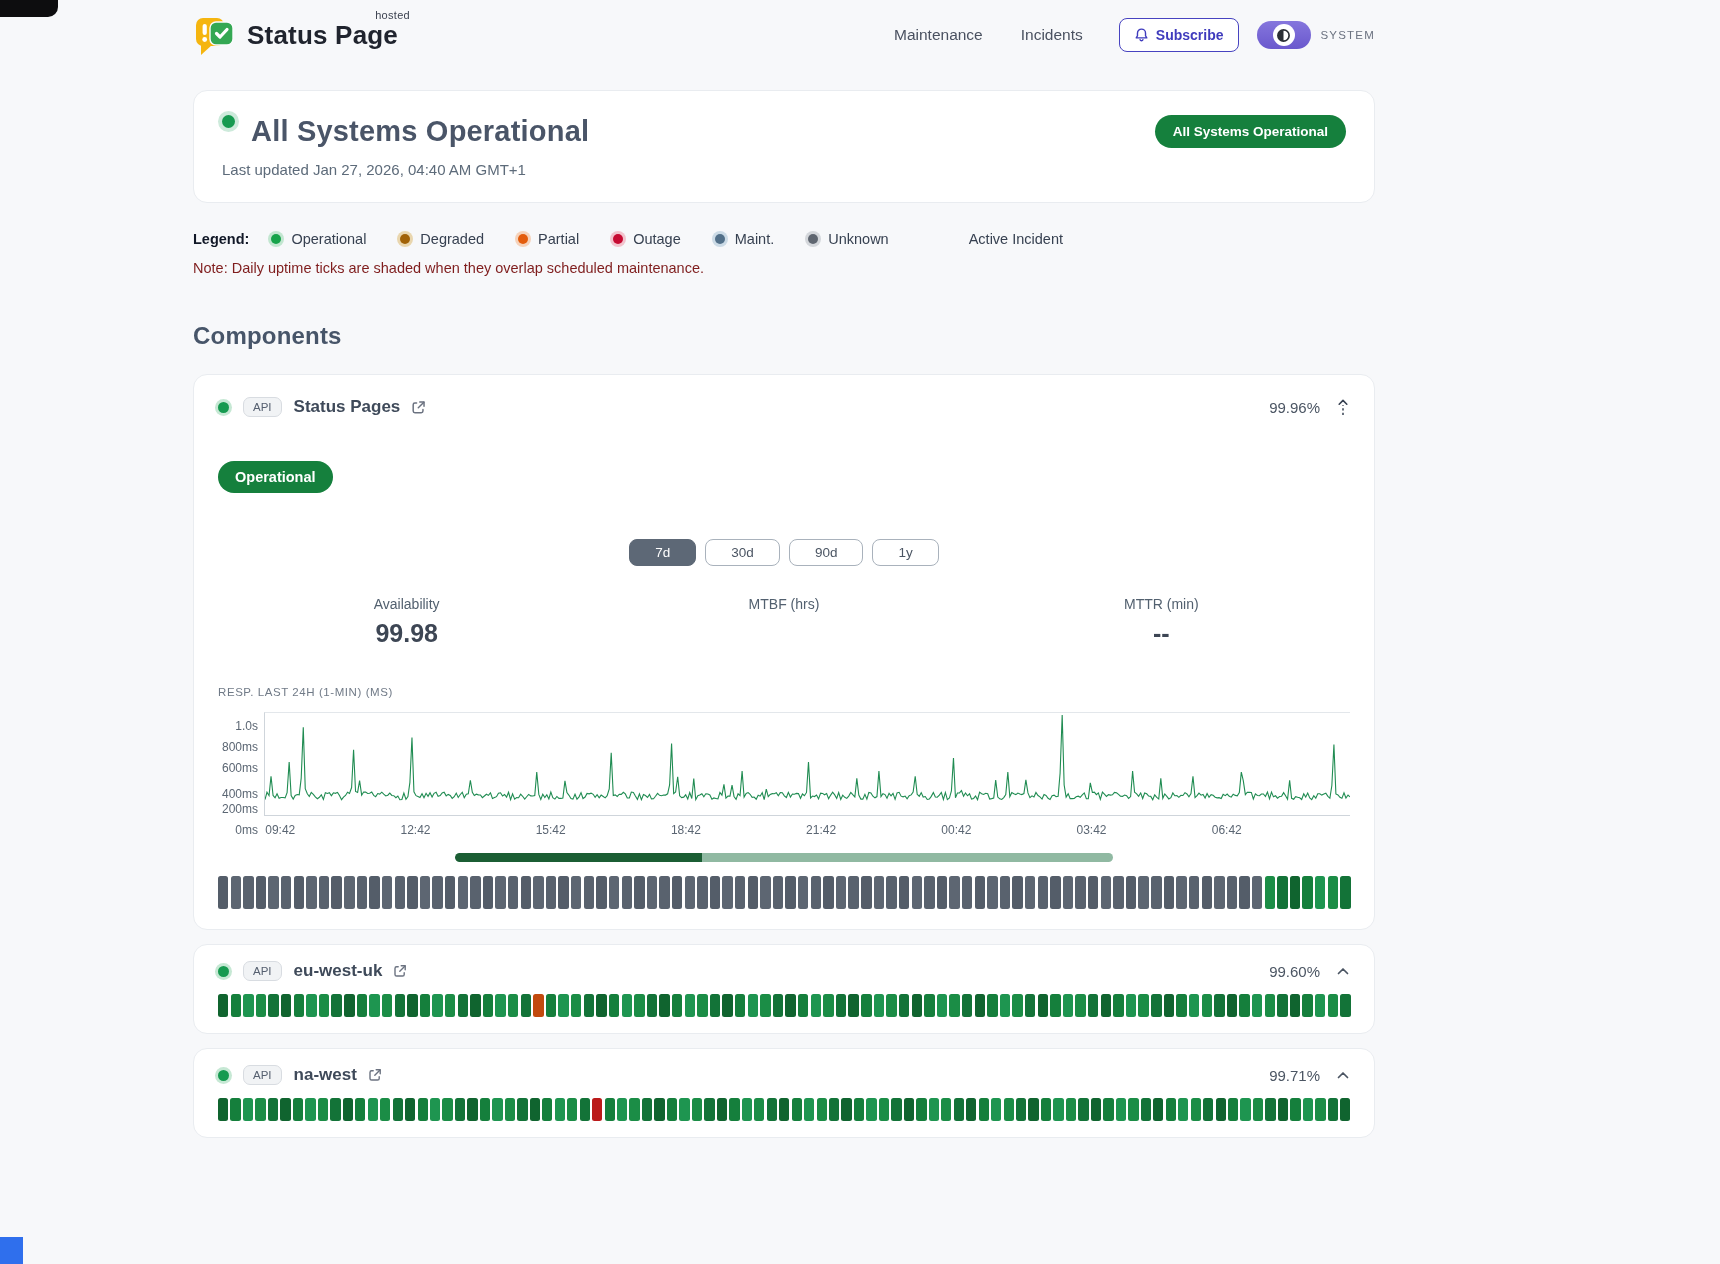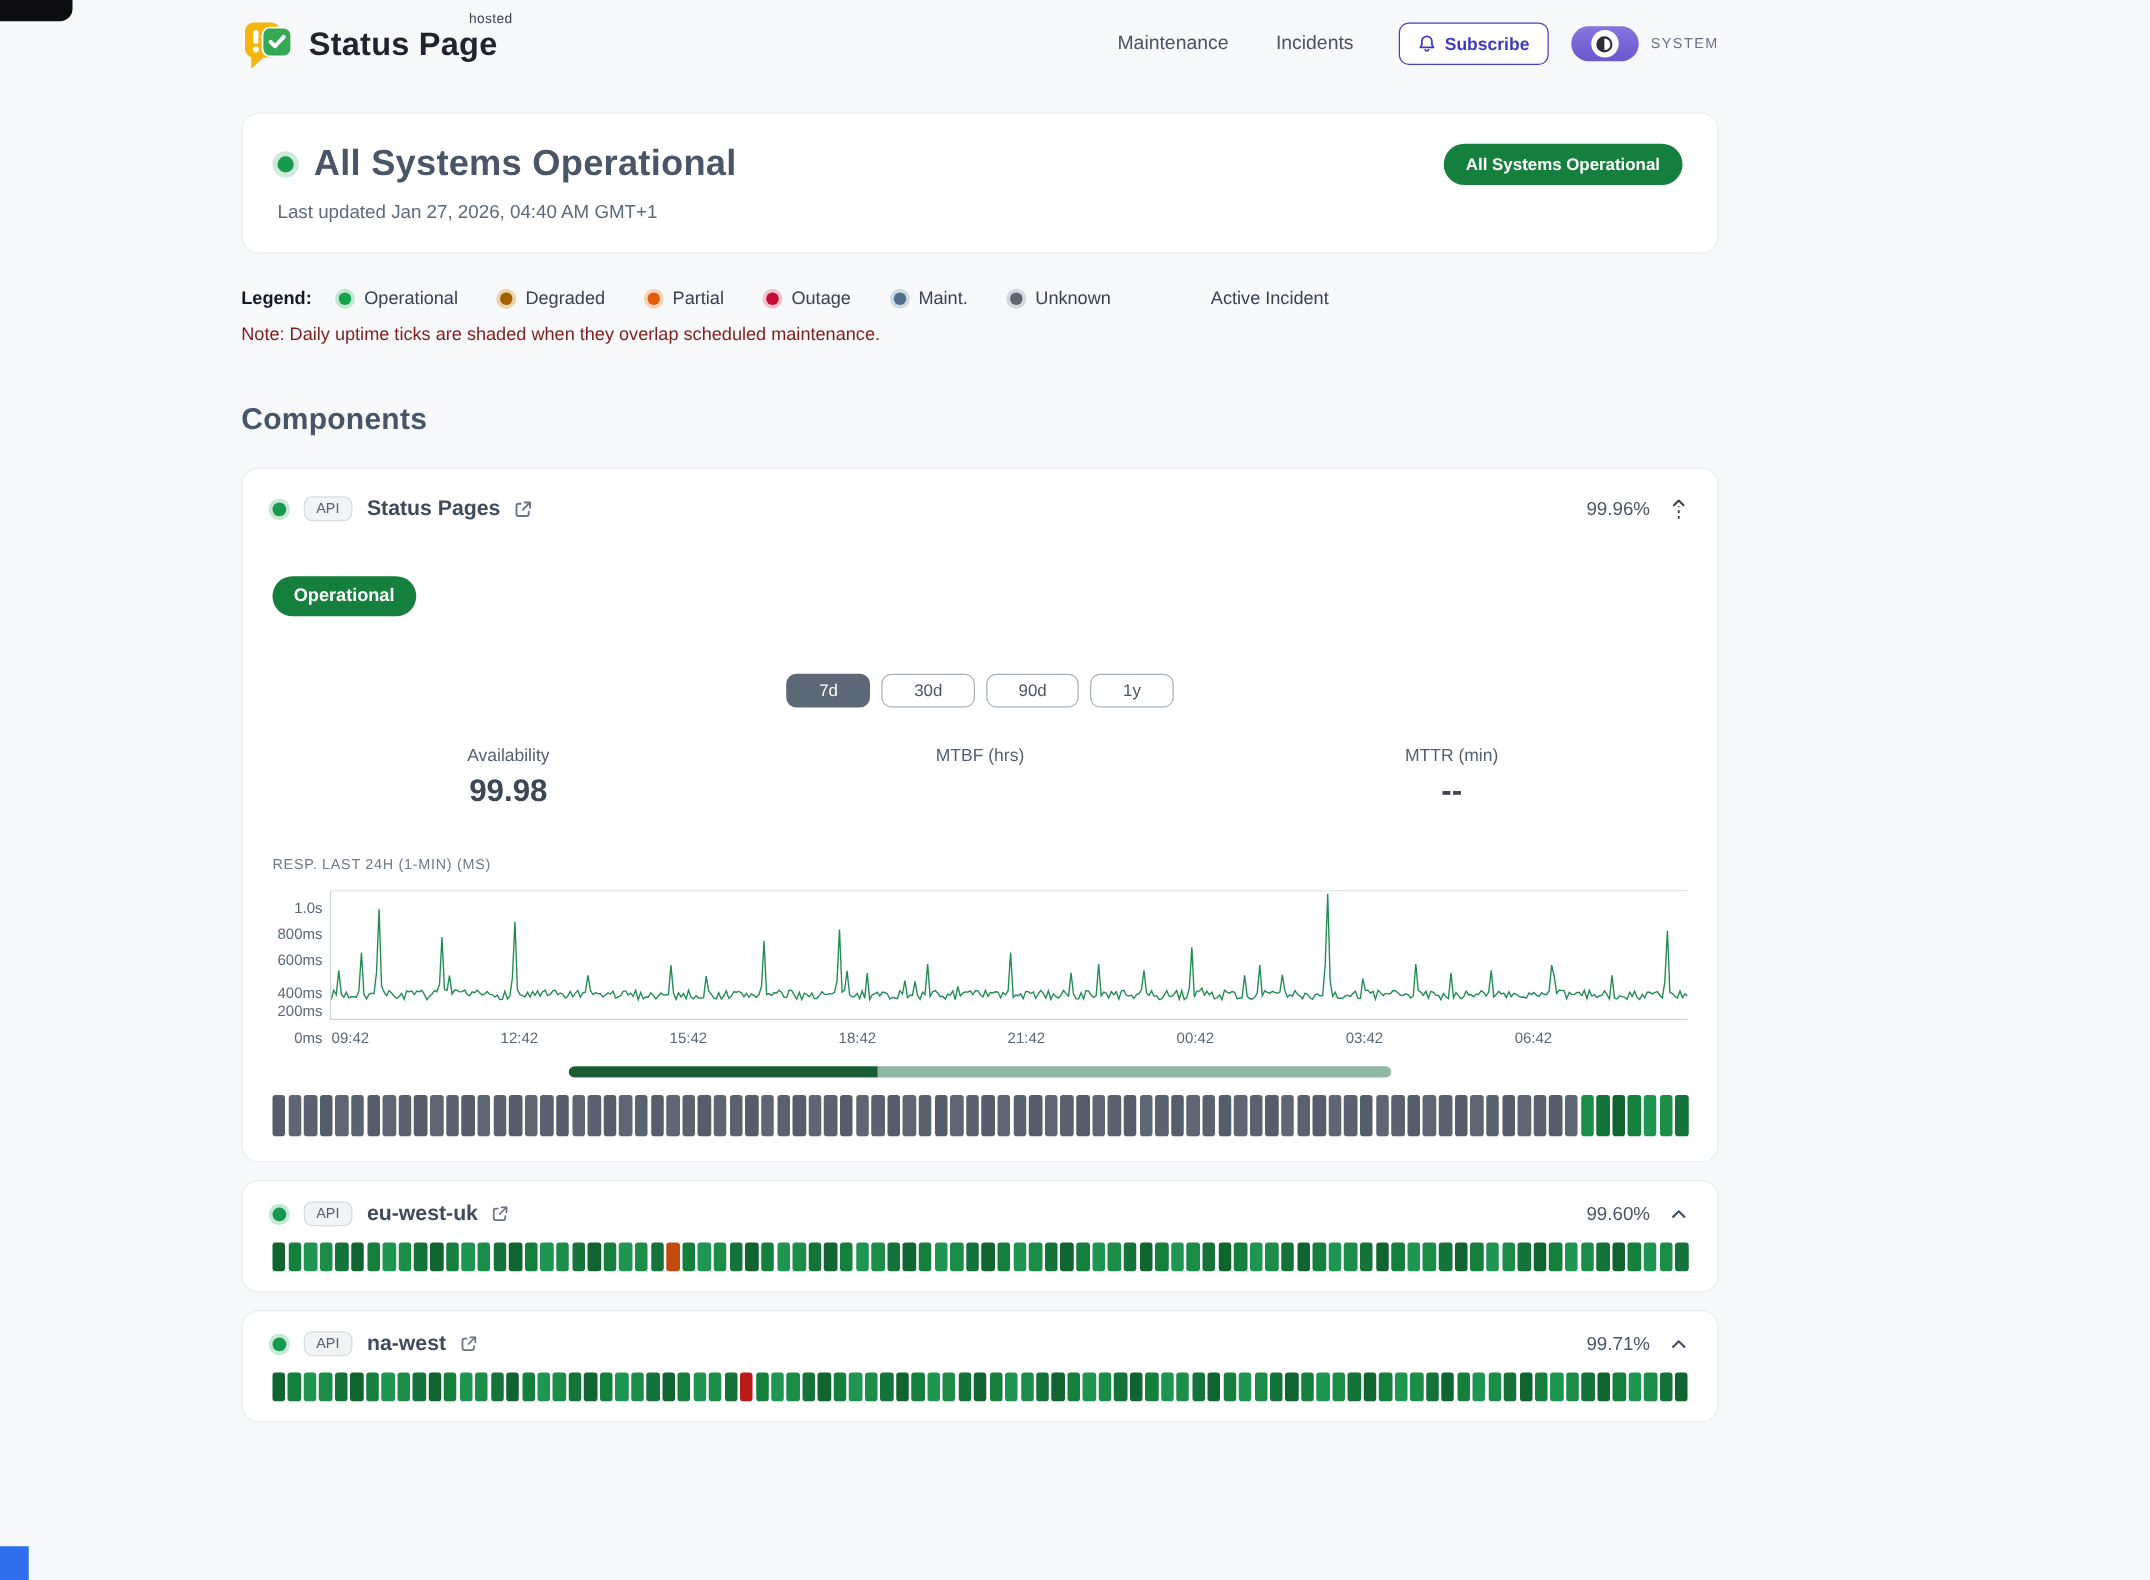--- a/index.html
+++ b/index.html
@@ -26,21 +26,21 @@
             background:linear-gradient(180deg,#8576dd,#6a58cd); position:relative; cursor:pointer;}
   .toggle .knob { position:absolute; left:50%; top:50%; transform:translate(-50%,-50%);
                   width:22px; height:22px; border-radius:50%; background:#fff;
                   display:flex; align-items:center; justify-content:center;}
   .sys { margin-left:10px; font-size:11.5px; letter-spacing:1.2px; color:#6b7280; }
 
   .card { background:#fff; border:1px solid #e9ecf0; border-radius:14px; }
 
   
   .hero { margin-top:32px; padding:24px 28px; display:block; }
-  .hero-row { display:flex; align-items:center; }
+  .hero-row { display:flex; }
   .dot { border-radius:50%; display:inline-block; }
   .hero .status-dot { width:13px; height:13px; background:#169a50; box-shadow:0 0 0 4px #cdeadb; margin-right:16px;}
   .hero h1 { font-size:29px; font-weight:600; color:#4a5568; letter-spacing:.2px; }
   .hero-badge { margin-left:auto; background:#15803d; color:#fff; font-size:13.5px; font-weight:700;
                 padding:9px 18px; border-radius:18px; }
   .hero-sub { margin-top:13px; font-size:15px; color:#5d6b7a; }
 
   
   .legend-row { margin-top:28px; display:flex; align-items:center; font-size:14.5px; color:#374151; }
   .legend-label { font-weight:700; color:#111827; margin-right:22px; }

